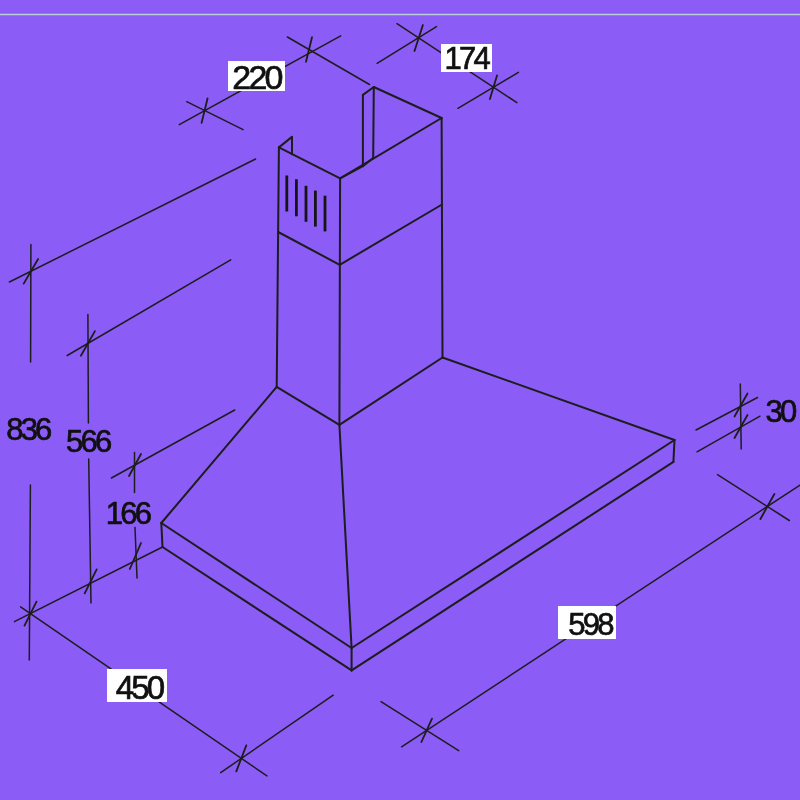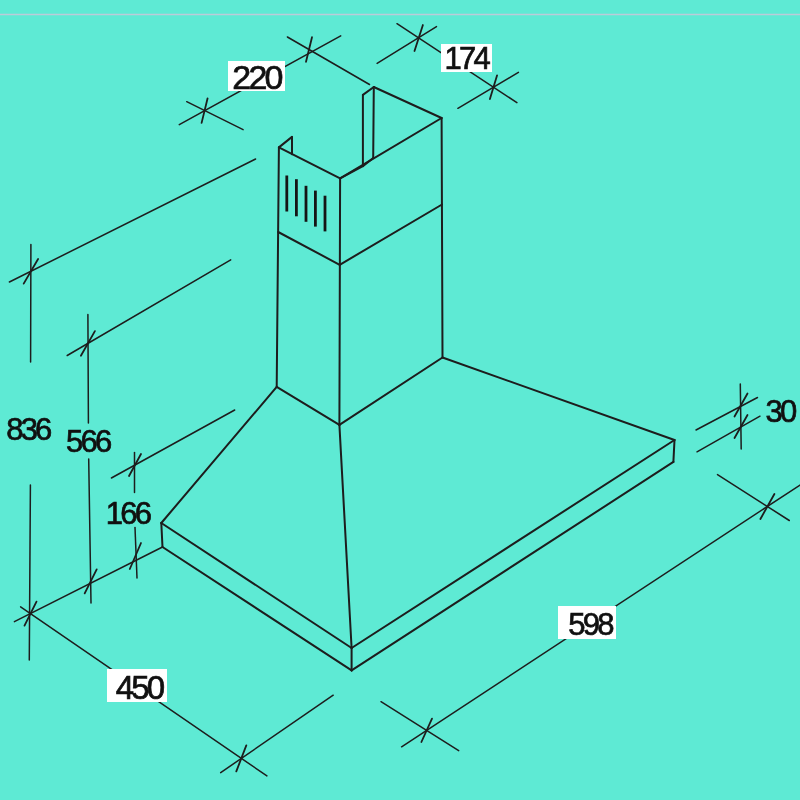--- a/index.html
+++ b/index.html
@@ -7,21 +7,21 @@
     padding: 0;
     width: 800px;
     height: 800px;
     background: #ffffff;
     overflow: hidden;
   }
   .canvas {
     position: relative;
     width: 800px;
     height: 800px;
-    background: #5eead4;
+    background: #8b5cf6;
     font-family: "Liberation Sans", sans-serif;
     transform: translateZ(0);
     opacity: 0.999;
     filter: blur(0.3px);
   }
   svg { display: block; }
   .obj  { stroke: #1d1d1d; stroke-width: 2;   fill: none; stroke-linecap: round; }
   .vent { stroke: #151515; stroke-width: 2.8; fill: none; stroke-linecap: butt; }
   .dim  { stroke: #1d1d1d; stroke-width: 1.5; fill: none; stroke-linecap: round; }
   .tick { stroke: #1d1d1d; stroke-width: 1.8; fill: none; stroke-linecap: round; }

